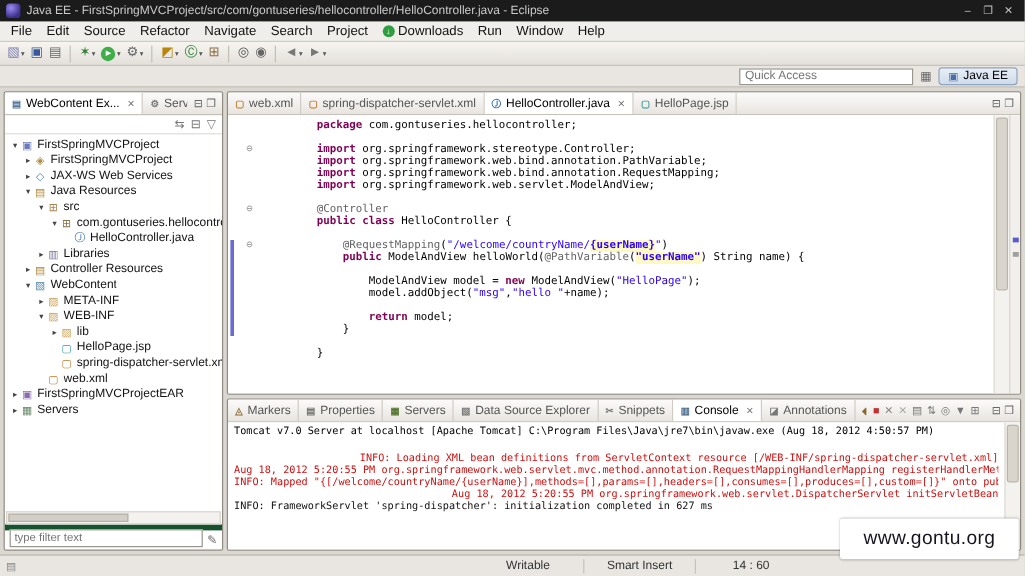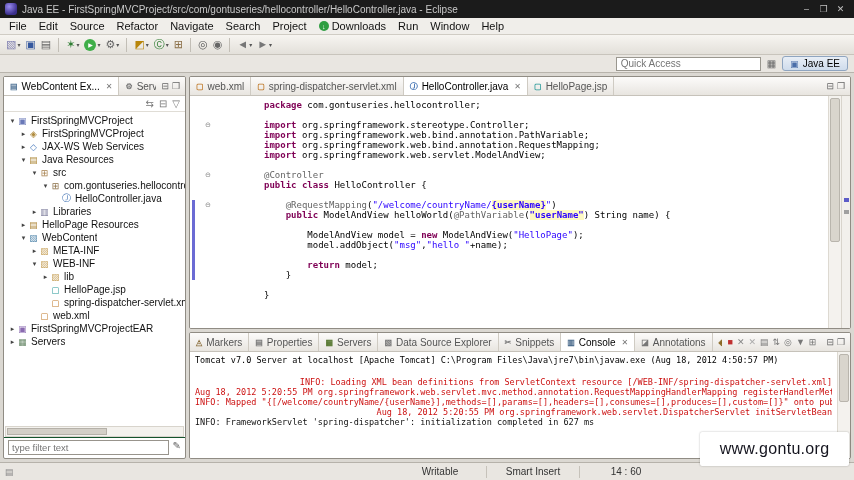--- a/index.html
+++ b/index.html
@@ -52,21 +52,21 @@
   
   .view-toolbar{height:16px;border-bottom:1px solid #e0ddd6;display:flex;align-items:center;justify-content:flex-end;gap:5px;padding:0 5px;flex:none;}
   .vt-btn{font-size:10px;color:#777;}
   .tree{flex:1;padding-top:2px;overflow:hidden;font-size:10px;}
   .tree-row{display:flex;align-items:center;height:13px;white-space:nowrap;overflow:hidden;}
   .twisty{width:9px;font-size:7px;color:#444;text-align:center;flex:none;}
   .node-icon{width:11px;font-size:9px;text-align:center;margin-right:3px;flex:none;}
   .node-label{overflow:hidden;}
   .hscroll{height:11px;margin:0 1px;background:#f4f2ee;border:1px solid #d8d4cc;position:relative;flex:none;}
   .hthumb{position:absolute;left:1px;top:1px;width:100px;height:7px;background:#d3cfc7;border:1px solid #b5b1a9;}
-  .filter-row{height:21px;display:flex;align-items:flex-start;padding:2px 4px;gap:4px;border-top:1px solid #14532d;flex:none;}
+  .filter-row{height:21px;display:flex;align-items:flex-end;padding:2px 4px;gap:4px;border-top:5px solid #14532d;flex:none;}
   .filter-input{flex:1;height:15px;border:1px solid #98948c;font-size:9.5px;padding:0 3px;color:#555;font-family:"Liberation Sans",sans-serif;min-width:0;}
   .pencil{font-size:10px;color:#666;}
 
   
   .editor-body{flex:1;position:relative;background:#fff;overflow:hidden;}
   .code-wrap{position:absolute;left:0;top:0;right:22px;bottom:0;padding:4px 0 0 10px;overflow:hidden;}
   .code-line{height:10px;display:flex;}
   .fold-cell{width:16px;flex:none;text-align:center;font-size:7px;color:#8a8a8a;line-height:10px;}
   .code-text{font-family:"DejaVu Sans Mono","Liberation Mono",monospace;font-size:9px;line-height:10px;white-space:pre;margin-left:48px;}
   .tk-kw{color:#7f0055;font-weight:bold;}
@@ -285,21 +285,21 @@
               <span class="node-label">HelloController.java</span>
             </div>
             <div class="tree-row" style="padding-left: 26px;">
               <span class="twisty">▸</span>
               <span class="node-icon" style="color: rgb(122, 122, 154);">▥</span>
               <span class="node-label">Libraries</span>
             </div>
             <div class="tree-row" style="padding-left: 15px;">
               <span class="twisty">▸</span>
               <span class="node-icon" style="color: rgb(176, 137, 62);">▤</span>
-              <span class="node-label">HelloPage Resources</span>
+              <span class="node-label">Controller Resources</span>
             </div>
             <div class="tree-row" style="padding-left: 15px;">
               <span class="twisty">▾</span>
               <span class="node-icon" style="color: rgb(91, 141, 176);">▧</span>
               <span class="node-label">WebContent</span>
             </div>
             <div class="tree-row" style="padding-left: 26px;">
               <span class="twisty">▸</span>
               <span class="node-icon" style="color: rgb(202, 166, 98);">▨</span>
               <span class="node-label">META-INF</span>

